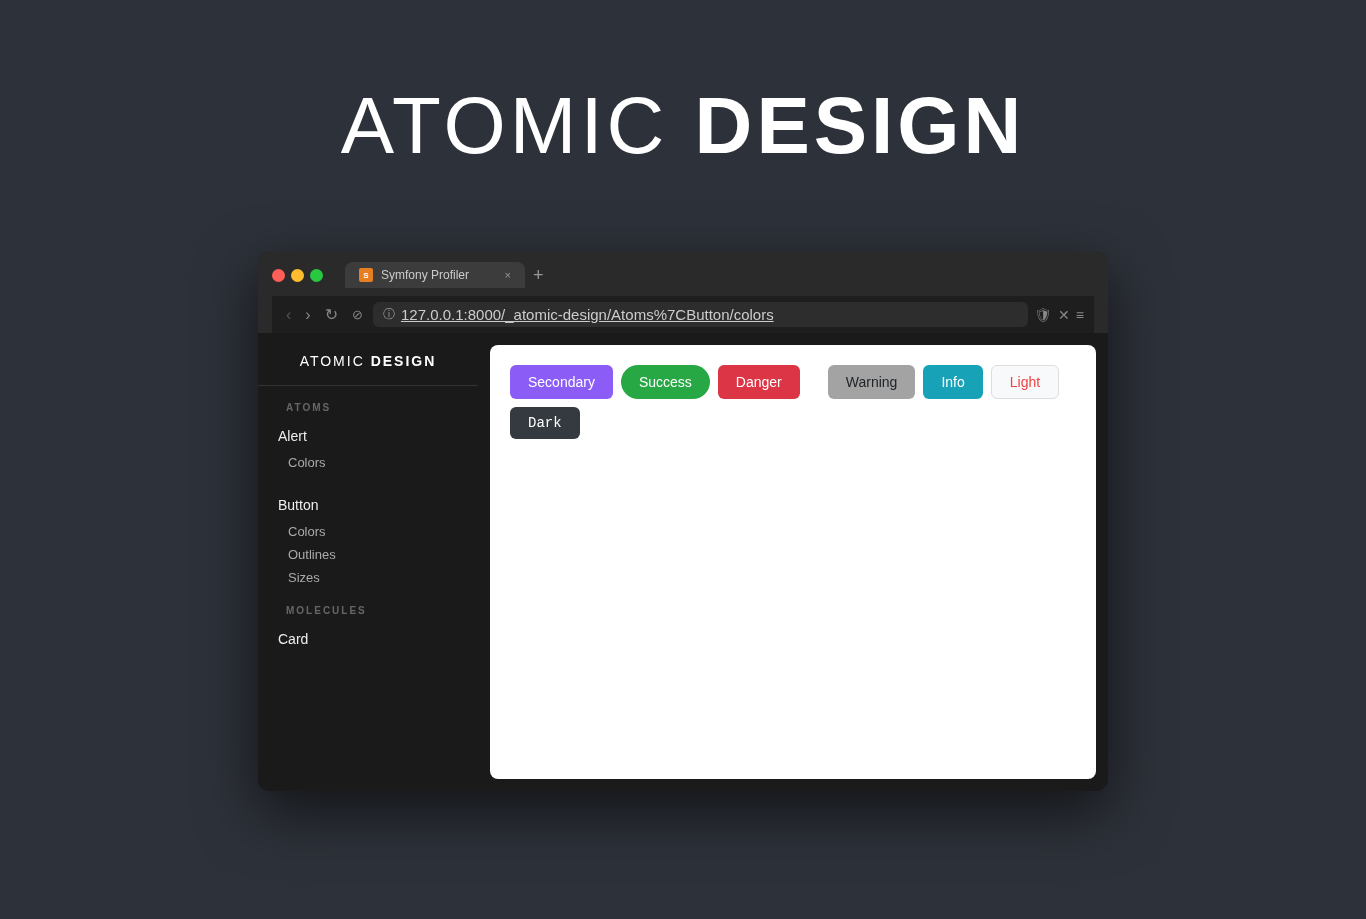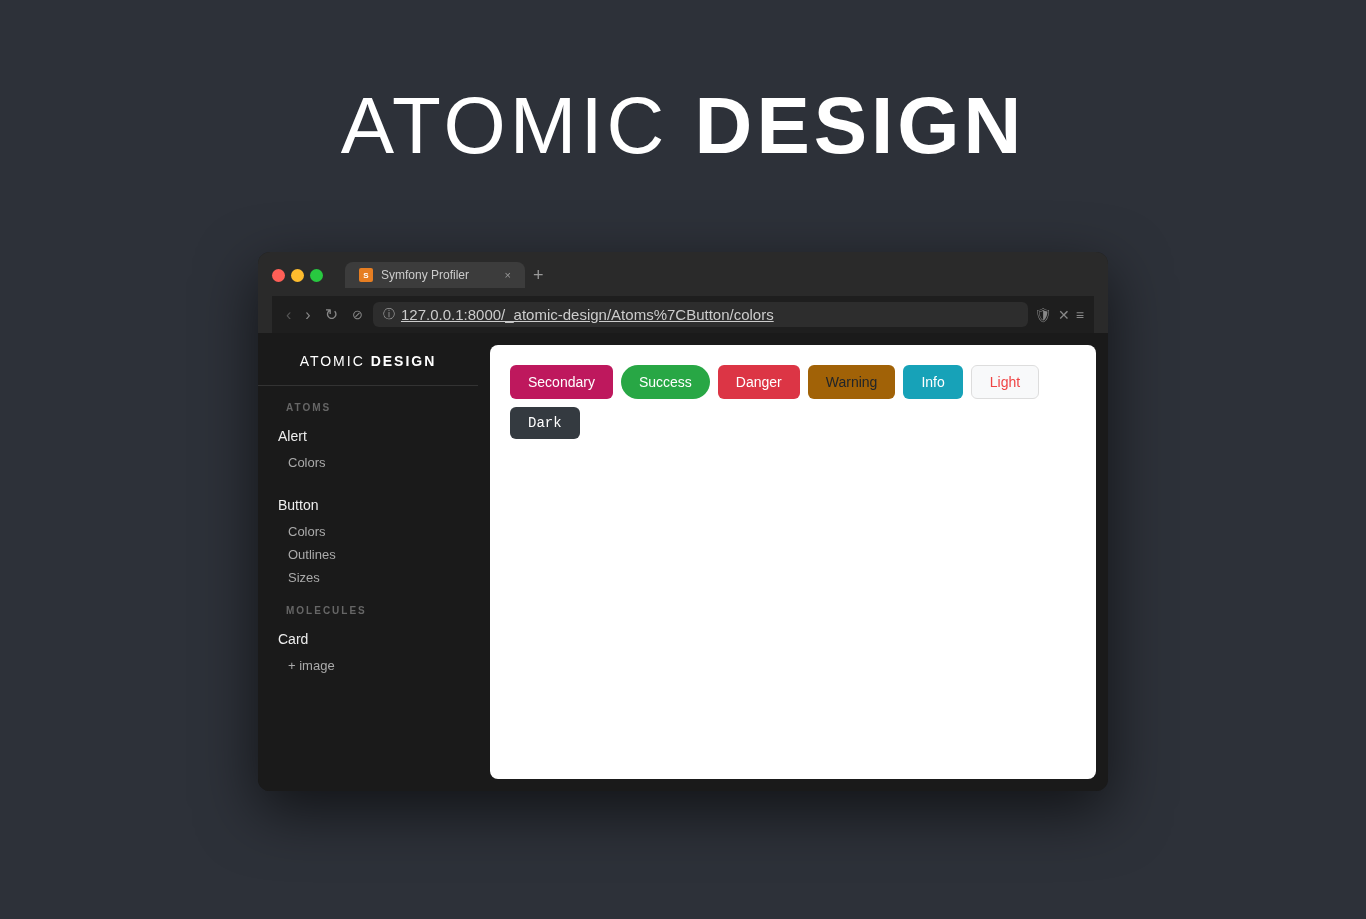--- a/index.html
+++ b/index.html
@@ -241,24 +241,24 @@
     .btn {
       padding: 8px 18px;
       border: none;
       border-radius: 6px;
       font-size: 14px;
       font-weight: 500;
       cursor: pointer;
       color: white;
     }
 
-    .btn-secondary { background: #be185d; }
+    .btn-secondary { background: #8b5cf6; }
     .btn-success { background: #28a745; border-radius: 17px; }
     .btn-danger { background: #dc3545; }
-    .btn-warning { background: #a16207; color: #212529; }
+    .btn-warning { background: #a3a3a3; color: #212529; margin-left: 20px; }
     .btn-info { background: #17a2b8; }
     .btn-light { background: #f8f9fa; color: #ef4444; border: 1px solid #ddd; }
     .btn-dark { background: #343a40; font-family: Liberation Mono, monospace; }
 
     .main-content-area {
       min-height: 320px;
     }
   </style>
 </head>
 <body>
@@ -339,23 +339,20 @@
       <div class="sidebar-item-sub">
         <span>Sizes</span>
       </div>
 
       <div class="sidebar-spacer"></div>
 
       <div class="sidebar-section-label">MOLECULES</div>
 
       <div class="sidebar-item">
         <span class="sidebar-item-main">Card</span>
-      </div>
-      <div class="sidebar-item-sub">
-        <span>+ image</span>
       </div>
     </div>
 
     <div class="main-panel">
       <div class="button-row" id="button-row">
 
       <button class="btn btn-secondary">Secondary</button>
           <button class="btn btn-success">Success</button>
           <button class="btn btn-danger">Danger</button>
           <button class="btn btn-warning">Warning</button>

